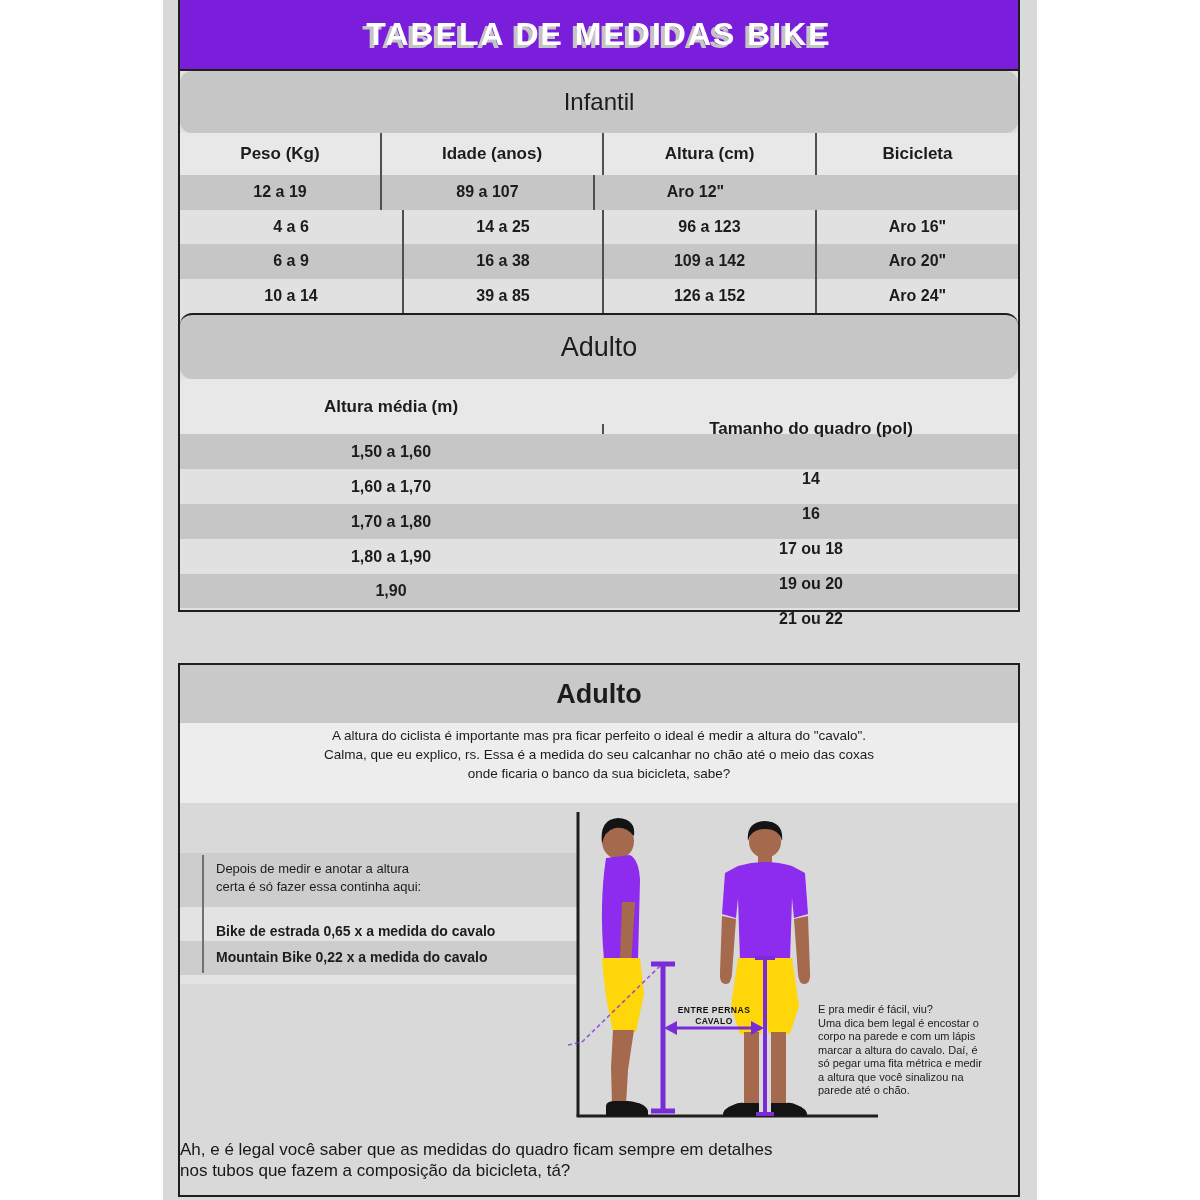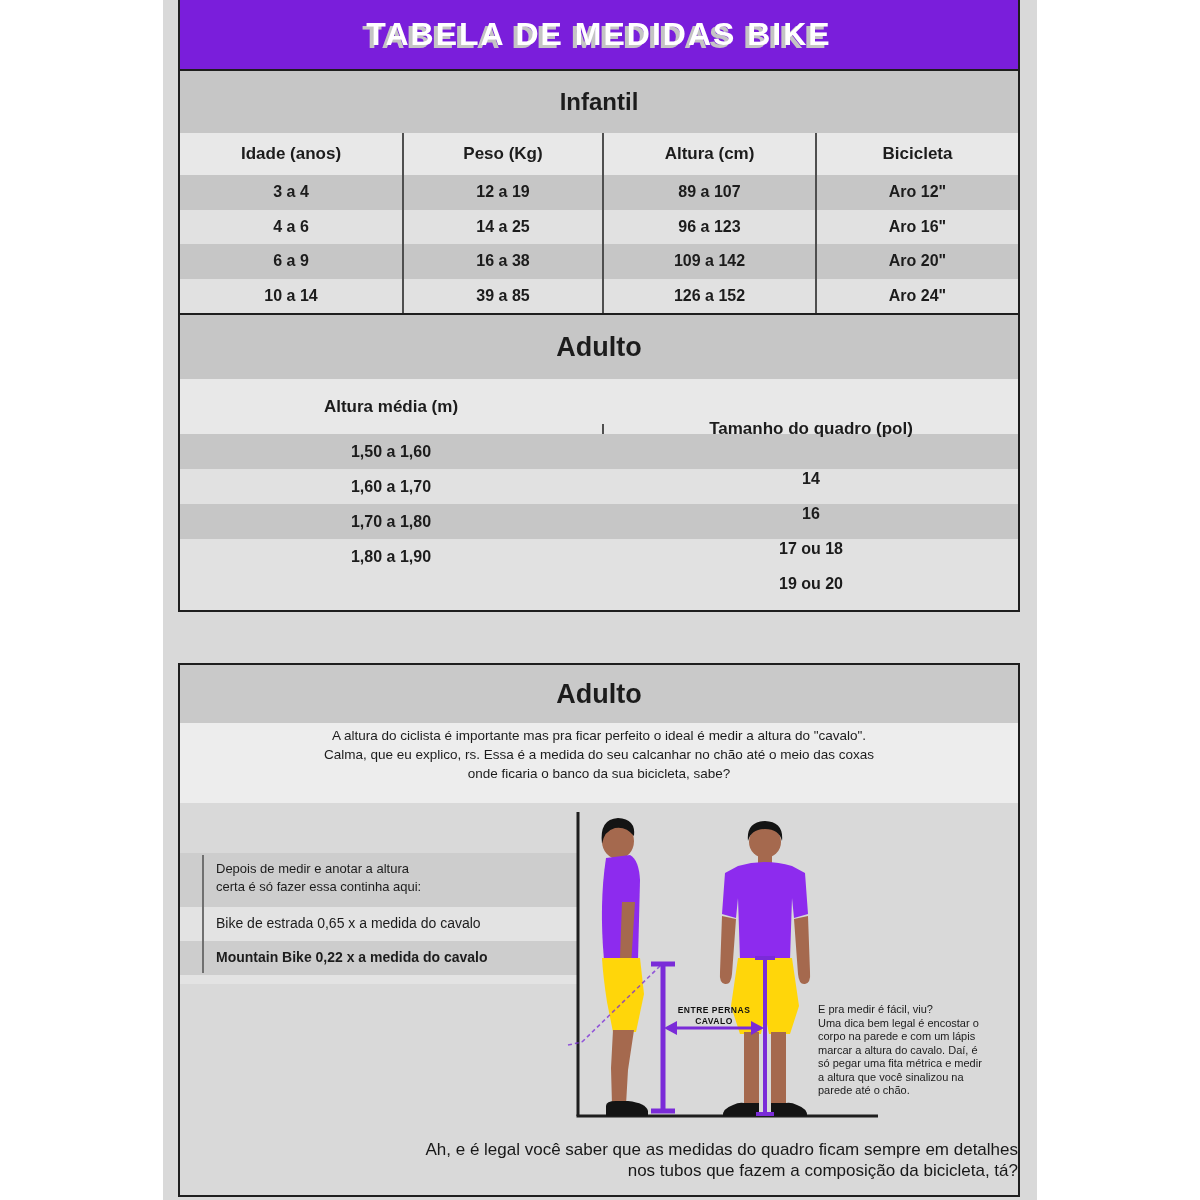--- a/index.html
+++ b/index.html
@@ -12,21 +12,21 @@
   .banner { position:absolute; left:178px; top:0; width:842px; height:71px;
             background:var(--banner,#7a1edb); border:2px solid var(--border,#1e1e1e); border-top:none;
             display:flex; align-items:center; justify-content:center; }
   .banner-title { color:var(--banner-text,#fff); font-size:32px; font-weight:700; letter-spacing:2px;
                   text-shadow:-4px 3px 0 #c4c4c4; white-space:nowrap; }
 
   
   .tables-box { position:absolute; left:178px; top:71px; width:842px; height:541px;
                 border:2px solid var(--border,#1e1e1e); border-top:none; background:var(--band-light,#e1e1e1); }
   .band { width:100%; display:flex; align-items:center; justify-content:center;
-          font-weight:700; background:var(--band-dark,#c6c6c6); }
+          font-weight:400; background:var(--band-dark,#c6c6c6);border-radius:12px; }
   .band.inf { height:62px; font-size:24px; }
   .band.ad  { height:66px; font-size:27px; border-top:2px solid var(--border,#1e1e1e); }
   .t-row { display:flex; width:100%; }
   .t-row .cell { display:flex; align-items:center; justify-content:center; font-weight:700; }
   .inf-h { height:42px; background:var(--header-row,#e8e8e8); font-size:17px; }
   .inf-r { height:34.5px; font-size:16px; }
   .ad-h  { height:55px; background:var(--header-row,#e8e8e8); font-size:17px; }
   .ad-r  { height:35px; font-size:16px; }
   .ad-r.last { height:34px; }
   .row-dark  { background:var(--band-dark,#c6c6c6); }
@@ -43,49 +43,48 @@
              display:flex; align-items:center; justify-content:center; font-weight:700; font-size:27px; }
   .g-para { left:0; top:58px; width:838px; height:80px; background:var(--panel-para,#ededed);
             text-align:center; font-size:13.5px; line-height:19px; padding-top:3px; }
   .stripe { left:0; width:398px; }
   .s1 { top:188px; height:54px; background:var(--stripe-dark,#cdcdcd); }
   .s2 { top:242px; height:34px; background:var(--stripe-light,#e3e3e3); }
   .s3 { top:276px; height:34px; background:var(--stripe-dark,#cdcdcd); }
   .s4 { top:310px; height:9px;  background:var(--stripe-light,#e3e3e3); }
   .vrule { left:22px; top:190px; width:2px; height:118px; background:#707070; }
   .g-steps { left:36px; top:195px; font-size:13px; line-height:17.5px; }
-  .g-road { left:36px; top:250px; font-size:14px; font-weight:400; white-space:nowrap; }
+  .g-road { left:36px; top:258px; font-size:14px; font-weight:700; white-space:nowrap; }
   .g-mtb  { left:36px; top:284px; font-size:14px; font-weight:700; white-space:nowrap; }
   .g-diagram { left:380px; top:143px; width:340px; height:318px; }
   .g-tip { left:638px; top:338px; width:205px; font-size:11px; line-height:13.5px; }
-  .g-footer { left:0; top:474px; width:838px; text-align:right; font-size:17px; line-height:21px; color:#181818; }
+  .g-footer { left:0; top:474px; width:838px; text-align:left; font-size:17px; line-height:21px; color:#181818; }
 
   svg text { font-family:"Liberation Sans", sans-serif; }
 </style>
 </head>
 <body>
 
 <div class="canvas">
   <div class="gray-col"></div>
 
   <div class="banner">
     <span class="banner-title">TABELA DE MEDIDAS BIKE</span>
   </div>
 
   <div class="tables-box">
     <div class="band inf">Infantil</div>
 
     <div class="t-row inf-h">
+      <div class="cell c2">Peso (Kg)</div>
       <div class="cell c1">Idade (anos)</div>
-      <div class="cell c2">Peso (Kg)</div>
       <div class="cell c3">Altura (cm)</div>
       <div class="cell c4">Bicicleta</div>
     </div>
     <div class="t-row inf-r row-dark">
-      <div class="cell c1">3 a 4</div>
       <div class="cell c2">12 a 19</div>
       <div class="cell c3">89 a 107</div>
       <div class="cell c4">Aro 12"</div>
     </div>
     <div class="t-row inf-r row-light">
       <div class="cell c1">4 a 6</div>
       <div class="cell c2">14 a 25</div>
       <div class="cell c3">96 a 123</div>
       <div class="cell c4">Aro 16"</div>
     </div>
@@ -116,20 +115,24 @@
       <div class="cell a1">1,60 a 1,70</div>
       <div class="cell a2">16</div>
     </div>
     <div class="t-row ad-r row-dark">
       <div class="cell a1">1,70 a 1,80</div>
       <div class="cell a2">17 ou 18</div>
     </div>
     <div class="t-row ad-r row-light">
       <div class="cell a1">1,80 a 1,90</div>
       <div class="cell a2">19 ou 20</div>
+    </div>
+    <div class="t-row ad-r last row-dark">
+      <div class="cell a1">1,90</div>
+      <div class="cell a2">21 ou 22</div>
     </div>
   </div>
 
   <div class="guide-box">
     <div class="g-title">Adulto</div>
 
     <div class="g-para">
       <div>A altura do ciclista é importante mas pra ficar perfeito o ideal é medir a altura do "cavalo".</div>
       <div>Calma, que eu explico, rs. Essa é a medida do seu calcanhar no chão até o meio das coxas</div>
       <div>onde ficaria o banco da sua bicicleta, sabe?</div>

